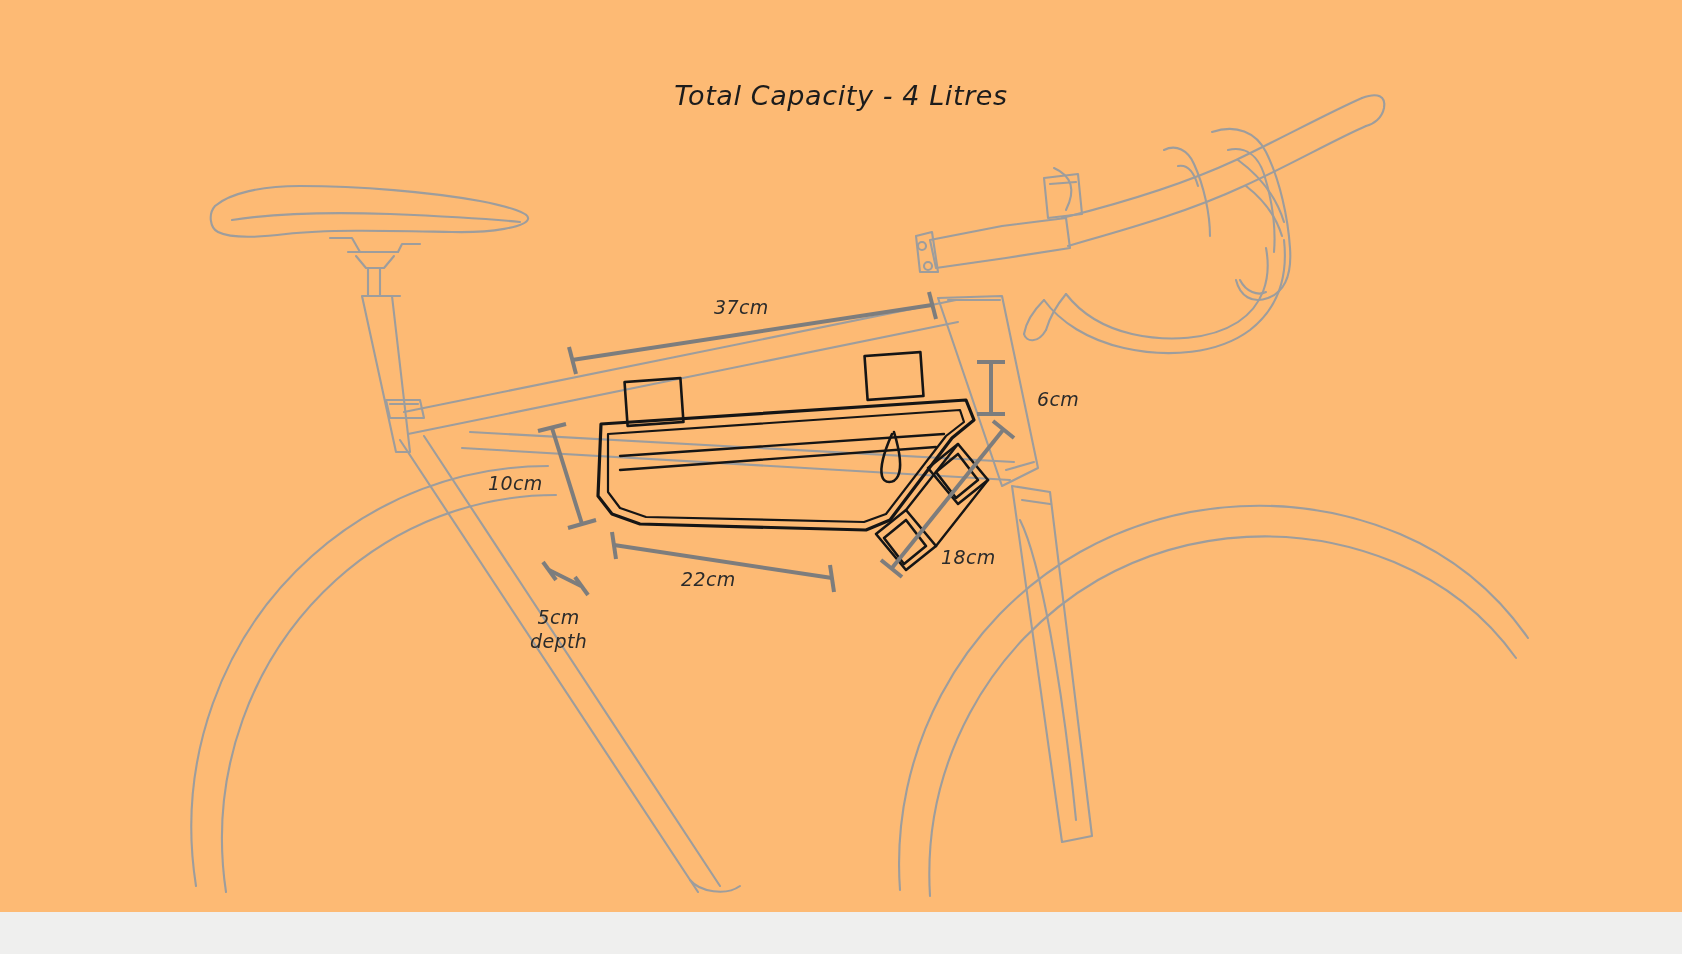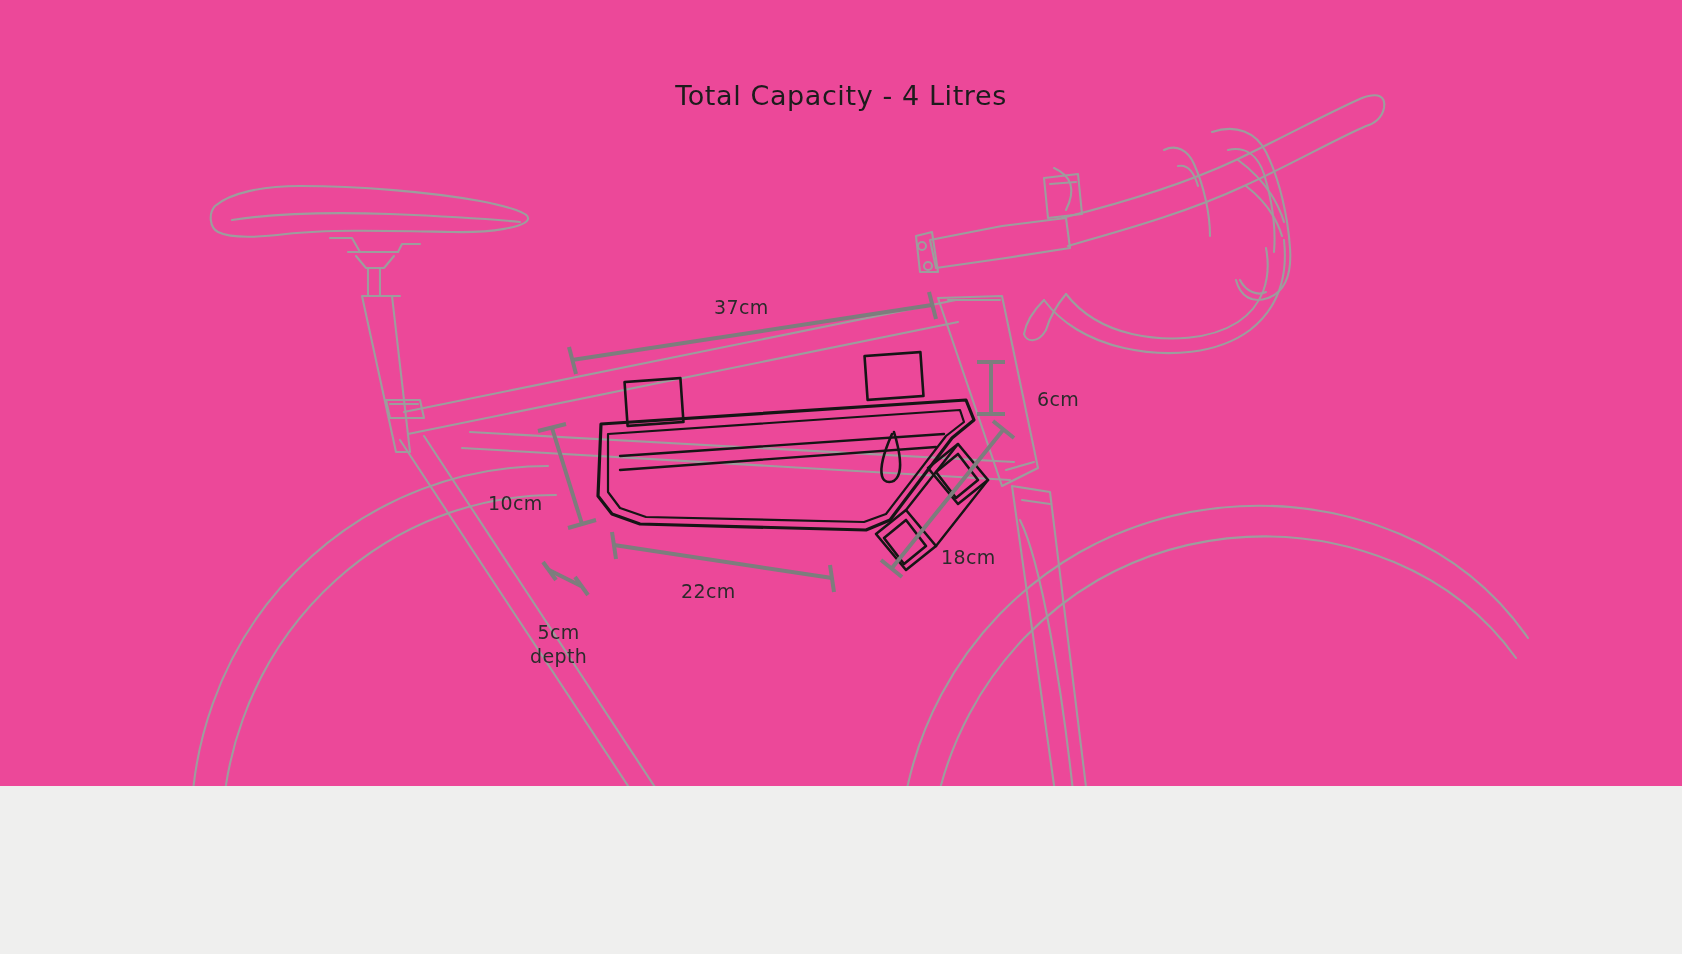--- a/index.html
+++ b/index.html
@@ -6,23 +6,24 @@
     margin: 0;
     padding: 0;
     background: #efefee;
   }
   body {
     font-family: "DejaVu Sans", sans-serif;
   }
   #stage {
     position: relative;
     width: 1682px;
-    height: 786px;
-    background: #ec4899;
+    height: 912px;
+    background: #fdba74;
     overflow: hidden;
+    font-style: italic;
   }
   #stage svg {
     position: absolute;
     top: 0;
     left: 0;
     width: 1682px;
     height: 954px;
   }
   .title {
     position: absolute;
@@ -38,25 +39,25 @@
   .dimlabel {
     position: absolute;
     font-size: 19px;
     color: #2b2b2b;
     letter-spacing: 0.4px;
     white-space: pre;
     font-family: "DejaVu Sans", sans-serif;
     line-height: 1.25;
   }
   #lbl-37 { left: 714px; top: 296px; }
-  #lbl-10 { left: 488px; top: 472px; margin-top: 20px; }
-  #lbl-22 { left: 681px; top: 568px; margin-top: 12px; }
+  #lbl-10 { left: 488px; top: 472px; }
+  #lbl-22 { left: 681px; top: 568px; }
   #lbl-18 { left: 941px; top: 546px; }
   #lbl-6  { left: 1037px; top: 388px; }
-  #lbl-5  { left: 530px; top: 606px; text-align: center; margin-top: 15px; }
+  #lbl-5  { left: 530px; top: 606px; text-align: center; }
 </style>
 </head>
 <body>
 
 <div id="stage">
 
   <svg viewBox="0 0 1682 954" xmlns="http://www.w3.org/2000/svg">
 
     <g fill="none" stroke="#9d9d9d" stroke-width="2.1" stroke-linecap="round" stroke-linejoin="round">
 

